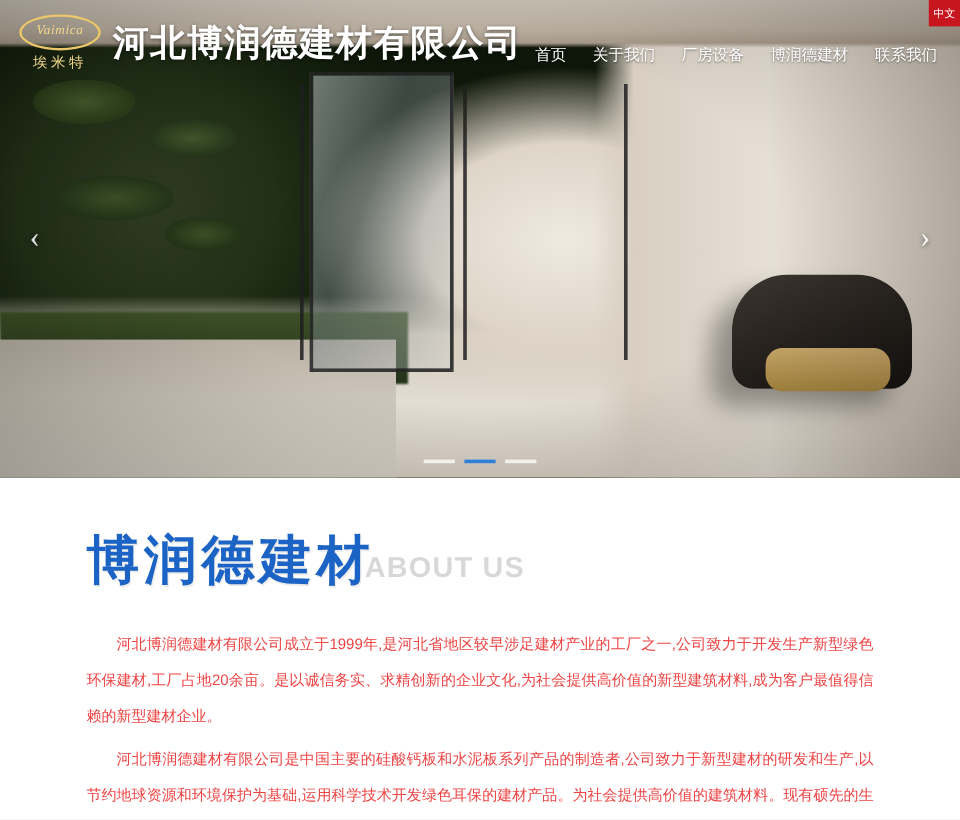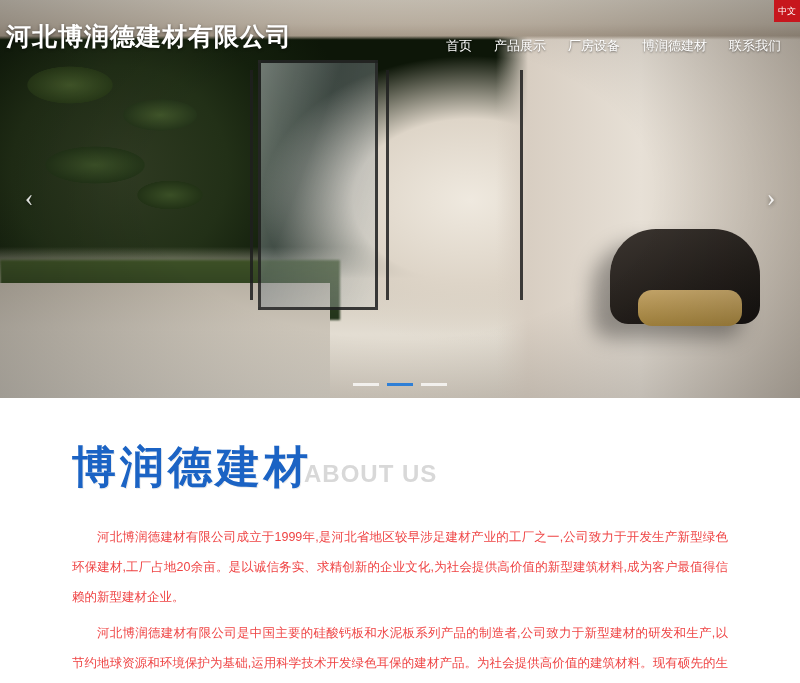--- a/index.html
+++ b/index.html
@@ -138,21 +138,21 @@
     position: absolute;
     left: 0; top: 36px;
     width: 72px;
     text-align: center;
     font-size: 12px;
     color: #f3d98b;
     letter-spacing: 3px;
   }
   .site-title {
     color: #ffffff;
-    font-size: 25px;
+    font-size: 30px;
     font-weight: bold;
     letter-spacing: 1px;
     margin-left: 6px;
     text-shadow: 0 1px 3px rgba(0,0,0,.5);
     white-space: nowrap;
   }
   .nav {
     display: flex;
     align-items: center;
     margin-left: auto;
@@ -271,25 +271,32 @@
   <div class="hero-frame" style="left:386px"></div>
   <div class="hero-frame" style="left:520px"></div>
   <div class="hero-glass"></div>
   <div class="hero-sofa"></div>
   <div class="hero-sofa-seat"></div>
   <div class="hero-vignette"></div>
 
   <div class="corner-flag">中文</div>
 
   <div class="header">
+    <div class="logo-wrap">
+      <div class="logo-mark">
+        <div class="logo-oval"></div>
+        <div class="logo-en">Vaimica</div>
+        <div class="logo-cn">埃米特</div>
+      </div>
+    </div>
     <div class="site-title">河北博润德建材有限公司</div>
 
     <nav class="nav">
       <div class="nav-item active">首页</div>
-      <div class="nav-item">产品展示</div>
+      <div class="nav-item">关于我们</div>
       <div class="nav-item">厂房设备</div>
       <div class="nav-item">博润德建材</div>
       <div class="nav-item">联系我们</div>
 
     </nav>
   </div>
 
   <div class="slider-arrow prev">‹</div>
   <div class="slider-arrow next">›</div>
   <div class="slider-dots">

